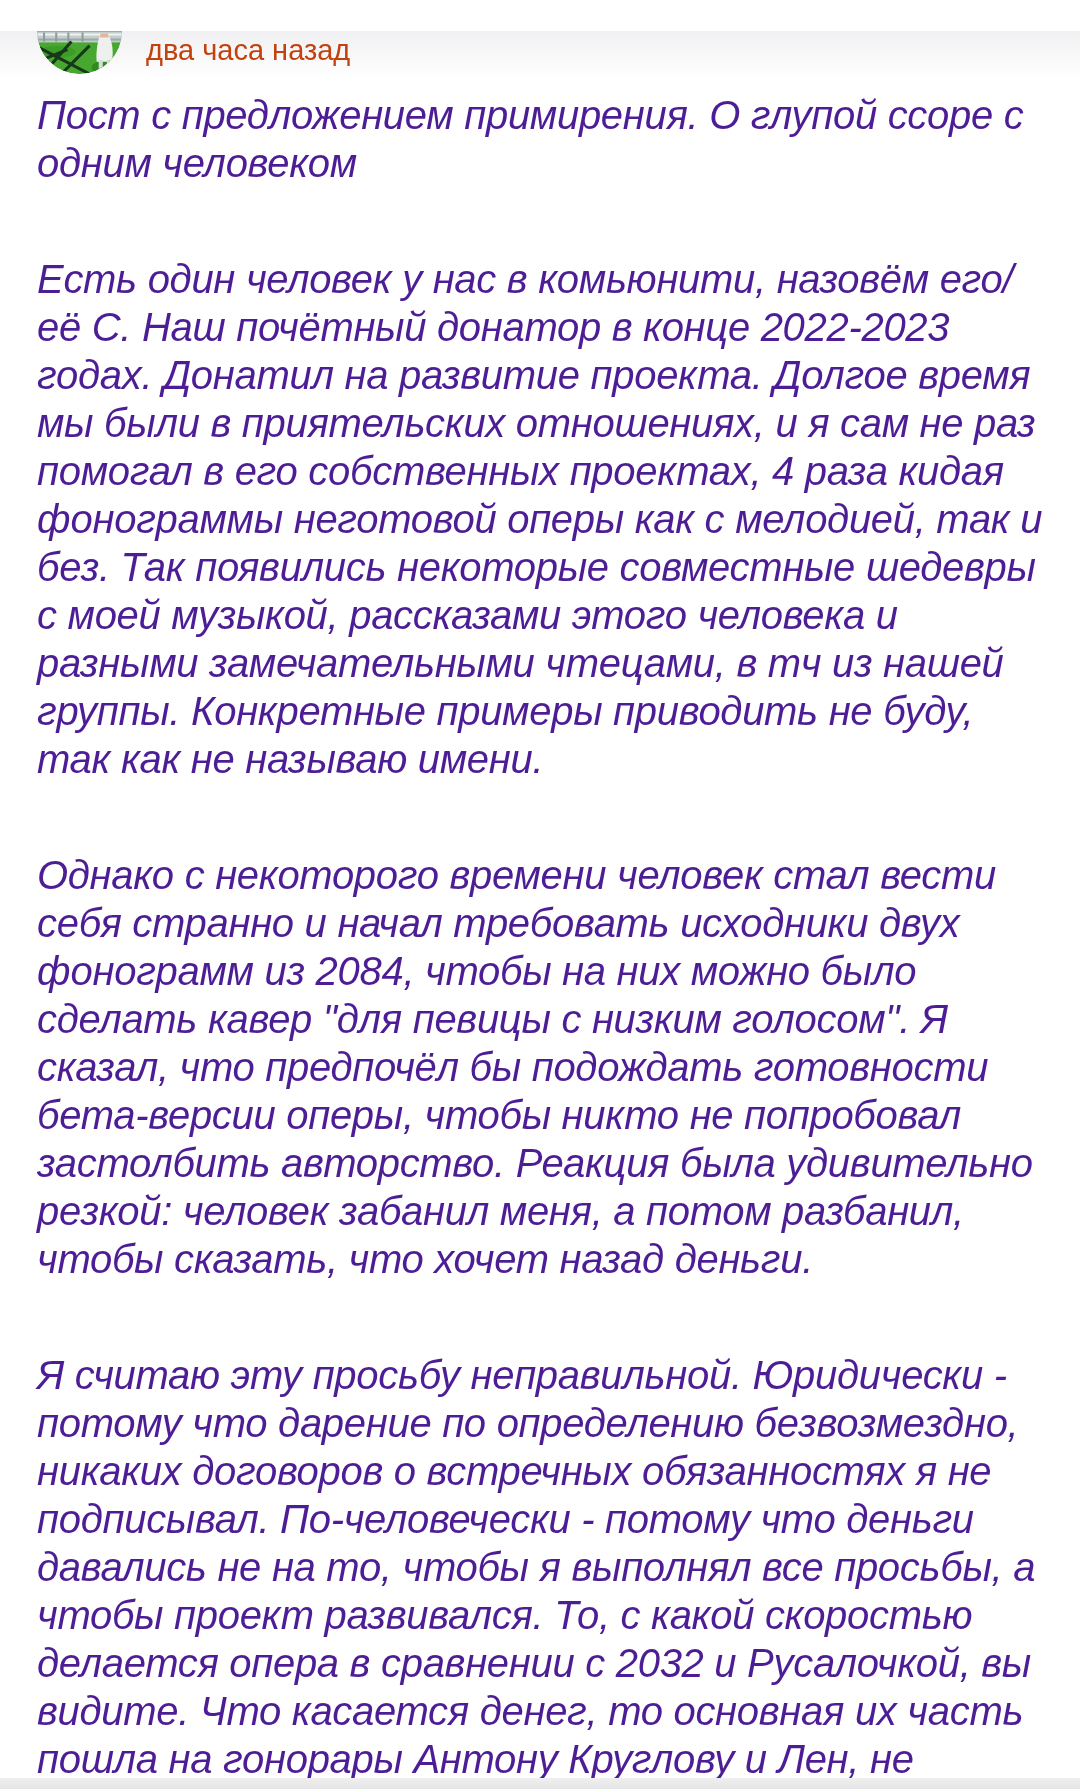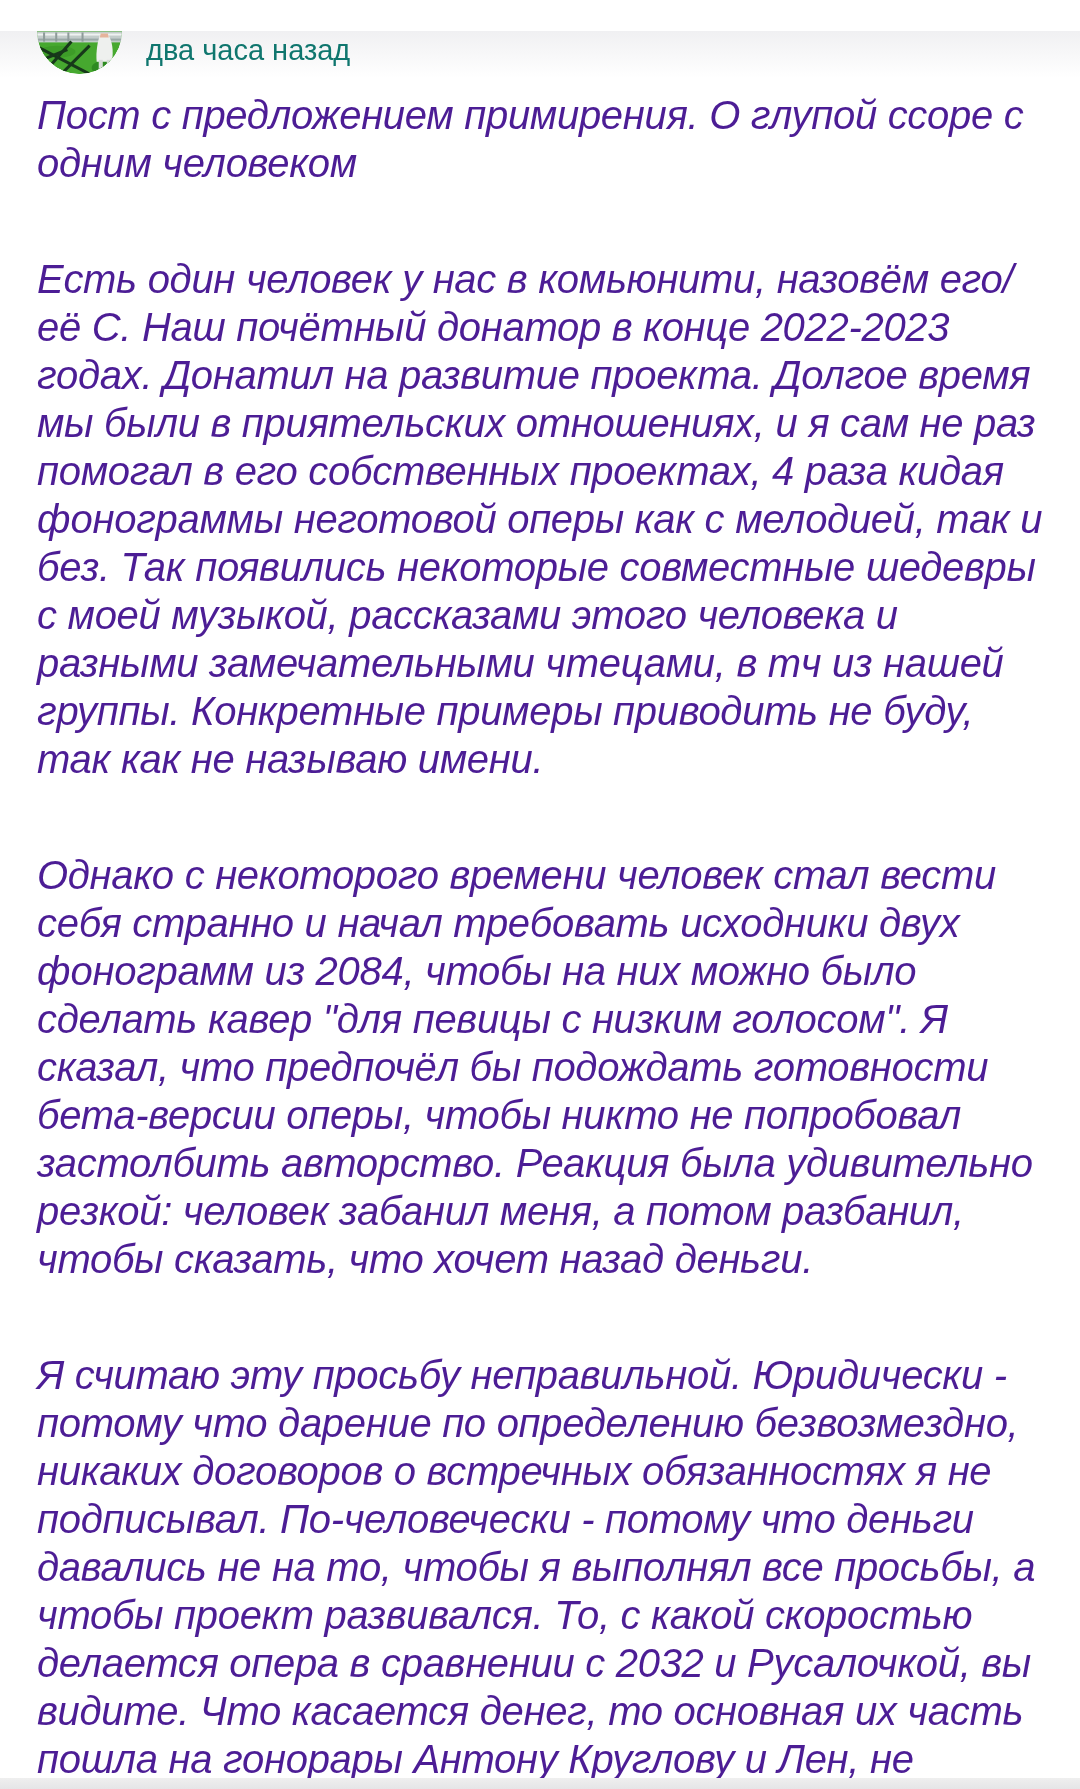--- a/index.html
+++ b/index.html
@@ -43,21 +43,21 @@
     border-radius: 50%;
     margin-top: -42px;
     overflow: hidden;
     display: block;
   }
   .timestamp {
     position: absolute;
     left: 146px; top: 33px;
     font-size: 29px;
     line-height: 34px;
-    color: #0f766e;
+    color: #c2410c;
     z-index: 2;
     white-space: nowrap;
   }
   .post-body {
     position: absolute;
     left: 37px; top: 91px;
     width: 1016px;
     font-size: 40px;
     line-height: 48px;
     letter-spacing: -0.3px;

